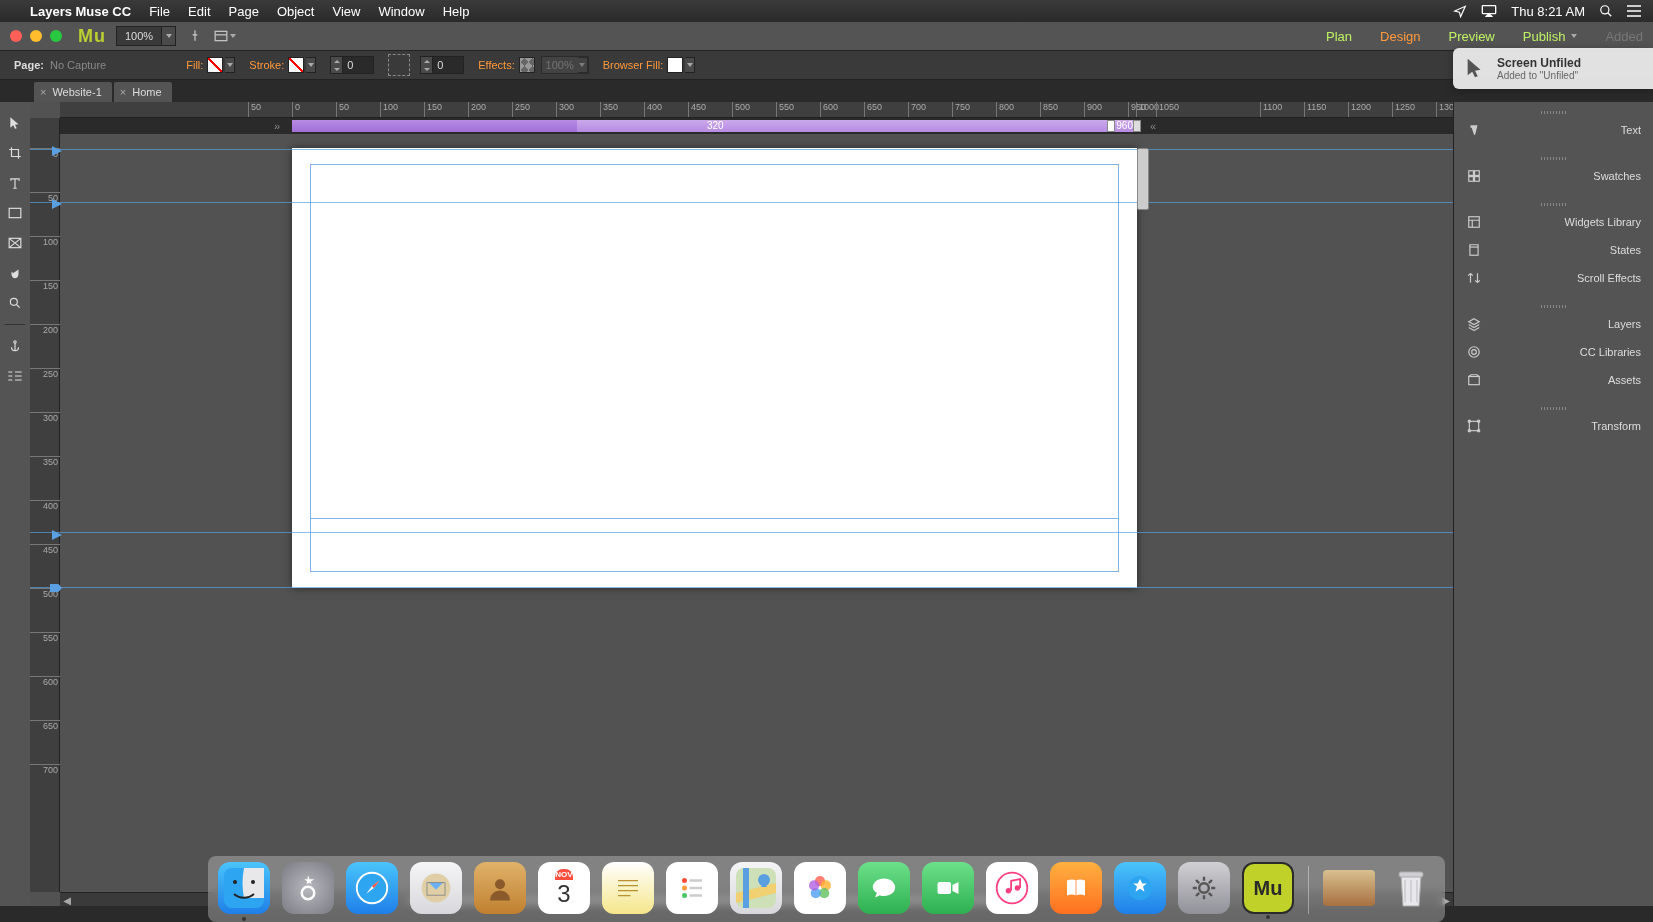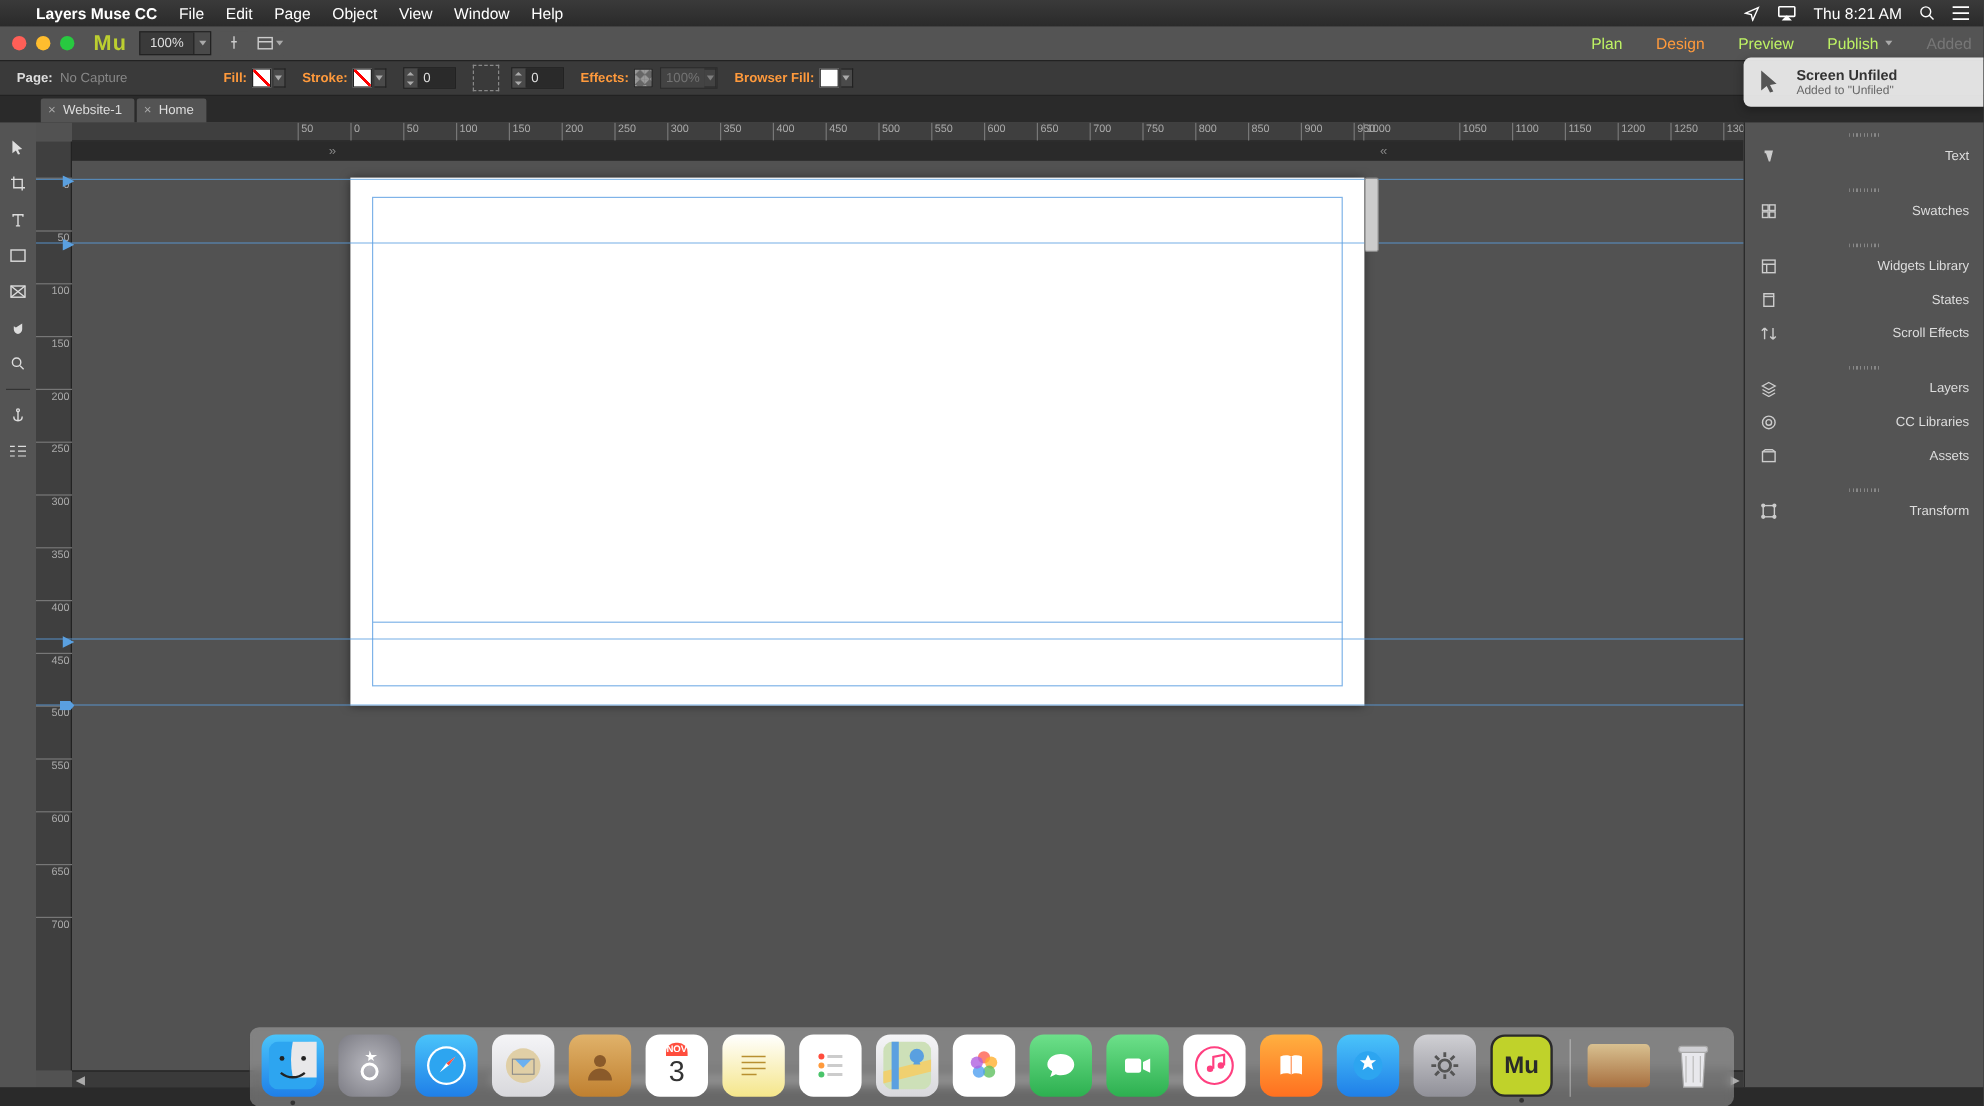--- a/index.html
+++ b/index.html
@@ -30,21 +30,21 @@
 .modes .mode { color: #bef264; }
 .modes .mode.active { color: #ff9a3c; }
 .modes .mode.dim { color: #777; }
 .modes .pub { display:flex; align-items:center; gap:6px; }
 
 
 .control-bar { height: 30px; background: #3a3a3a; border-top:1px solid #222; border-bottom:1px solid #222; display: flex; align-items: center; padding: 0 14px; font-size: 11px; color: #ccc; }
 .control-bar .lbl { margin-right: 6px; }
 .control-bar .pagelbl { font-weight:600; color:#ddd; }
 .control-bar .nostates { color:#888; margin-right: 80px; }
-.control-bar .orange { color: #ff9a3c; margin-right: 4px; font-weight: bold; }
+.control-bar .orange { color: #ff9a3c; margin-right: 4px; }
 .swatch { width: 16px; height: 16px; border:1px solid #222; background:#fff; position:relative; margin-right:2px; }
 .swatch.diag::after { content:""; position:absolute; left:0; top:0; width:100%; height:100%; background:linear-gradient(to top right, transparent 45%, #f00 45%, #f00 55%, transparent 55%); }
 .mini-drop { width:10px; height:16px; background:#4a4a4a; border:1px solid #222; border-left:none; display:flex; align-items:center; justify-content:center; margin-right:14px; }
 .spin-box { display:flex; align-items:center; height:18px; border:1px solid #222; margin-right:14px; }
 .spin-updn { width:12px; background:#4a4a4a; border-right:1px solid #222; height:100%; display:flex; flex-direction:column; }
 .spin-half { flex:1; display:flex; align-items:center; justify-content:center; }
 .spin-val { width:30px; background:#2a2a2a; color:#ddd; text-align:left; padding:0 4px; font-size:11px; height:100%; line-height:16px; }
 .corner-box { width:22px; height:22px; border:1px dashed #888; margin-right:10px; }
 .eff-swatch { width:16px; height:16px; border:1px solid #222; background-image: linear-gradient(45deg,#999 25%,transparent 25%),linear-gradient(-45deg,#999 25%,transparent 25%),linear-gradient(45deg,transparent 75%,#999 75%),linear-gradient(-45deg,transparent 75%,#999 75%); background-size:8px 8px; background-color:#666; margin-right:2px; }
 .pct-box { display:flex; align-items:center; height:18px; border:1px solid #222; margin-left:4px; margin-right:14px; opacity:.6; }
@@ -332,30 +332,38 @@
         <div class="tick" style="left: 716px;">550</div>
         <div class="tick" style="left: 760px;">600</div>
         <div class="tick" style="left: 804px;">650</div>
         <div class="tick" style="left: 848px;">700</div>
         <div class="tick" style="left: 892px;">750</div>
         <div class="tick" style="left: 936px;">800</div>
         <div class="tick" style="left: 980px;">850</div>
         <div class="tick" style="left: 1024px;">900</div>
         <div class="tick" style="left: 1068px;">950</div>
         <div class="tick" style="left: 1076px; text-align: center;">1000</div>
-        <div class="tick" style="left: 1156px;">1050</div>
+        <div class="tick" style="left: 1096px;">1050</div>
         <div class="tick" style="left: 1200px;">1100</div>
         <div class="tick" style="left: 1244px;">1150</div>
         <div class="tick" style="left: 1288px;">1200</div>
         <div class="tick" style="left: 1332px;">1250</div>
         <div class="tick" style="left: 1376px;">1300</div>
       </div>
 
     <div class="bp-bar">
       <span class="chev" style="position:absolute;left:210px">»</span>
+      <div class="bp-track" style="position:absolute; left:232px; width:845px;">
+        <div class="bp-seg a" style="left:0; width:285px;"></div>
+        <div class="bp-seg b" style="left:285px; width:560px;"></div>
+        <span class="bp-lbl" style="left:415px">320</span>
+        <span class="bp-lbl" style="right:4px">960</span>
+        <div class="bp-handle" style="right:-4px"></div>
+        <div class="bp-handle" style="left:815px; background:#fff;"></div>
+      </div>
       <span class="chev" style="position:absolute;left:1086px">«</span>
     </div>
 
     <div class="v-ruler" id="vruler">
         <div class="tick" style="top: 30px;"><span>0</span></div>
         <div class="tick" style="top: 74px;"><span>50</span></div>
         <div class="tick" style="top: 118px;"><span>100</span></div>
         <div class="tick" style="top: 162px;"><span>150</span></div>
         <div class="tick" style="top: 206px;"><span>200</span></div>
         <div class="tick" style="top: 250px;"><span>250</span></div>

